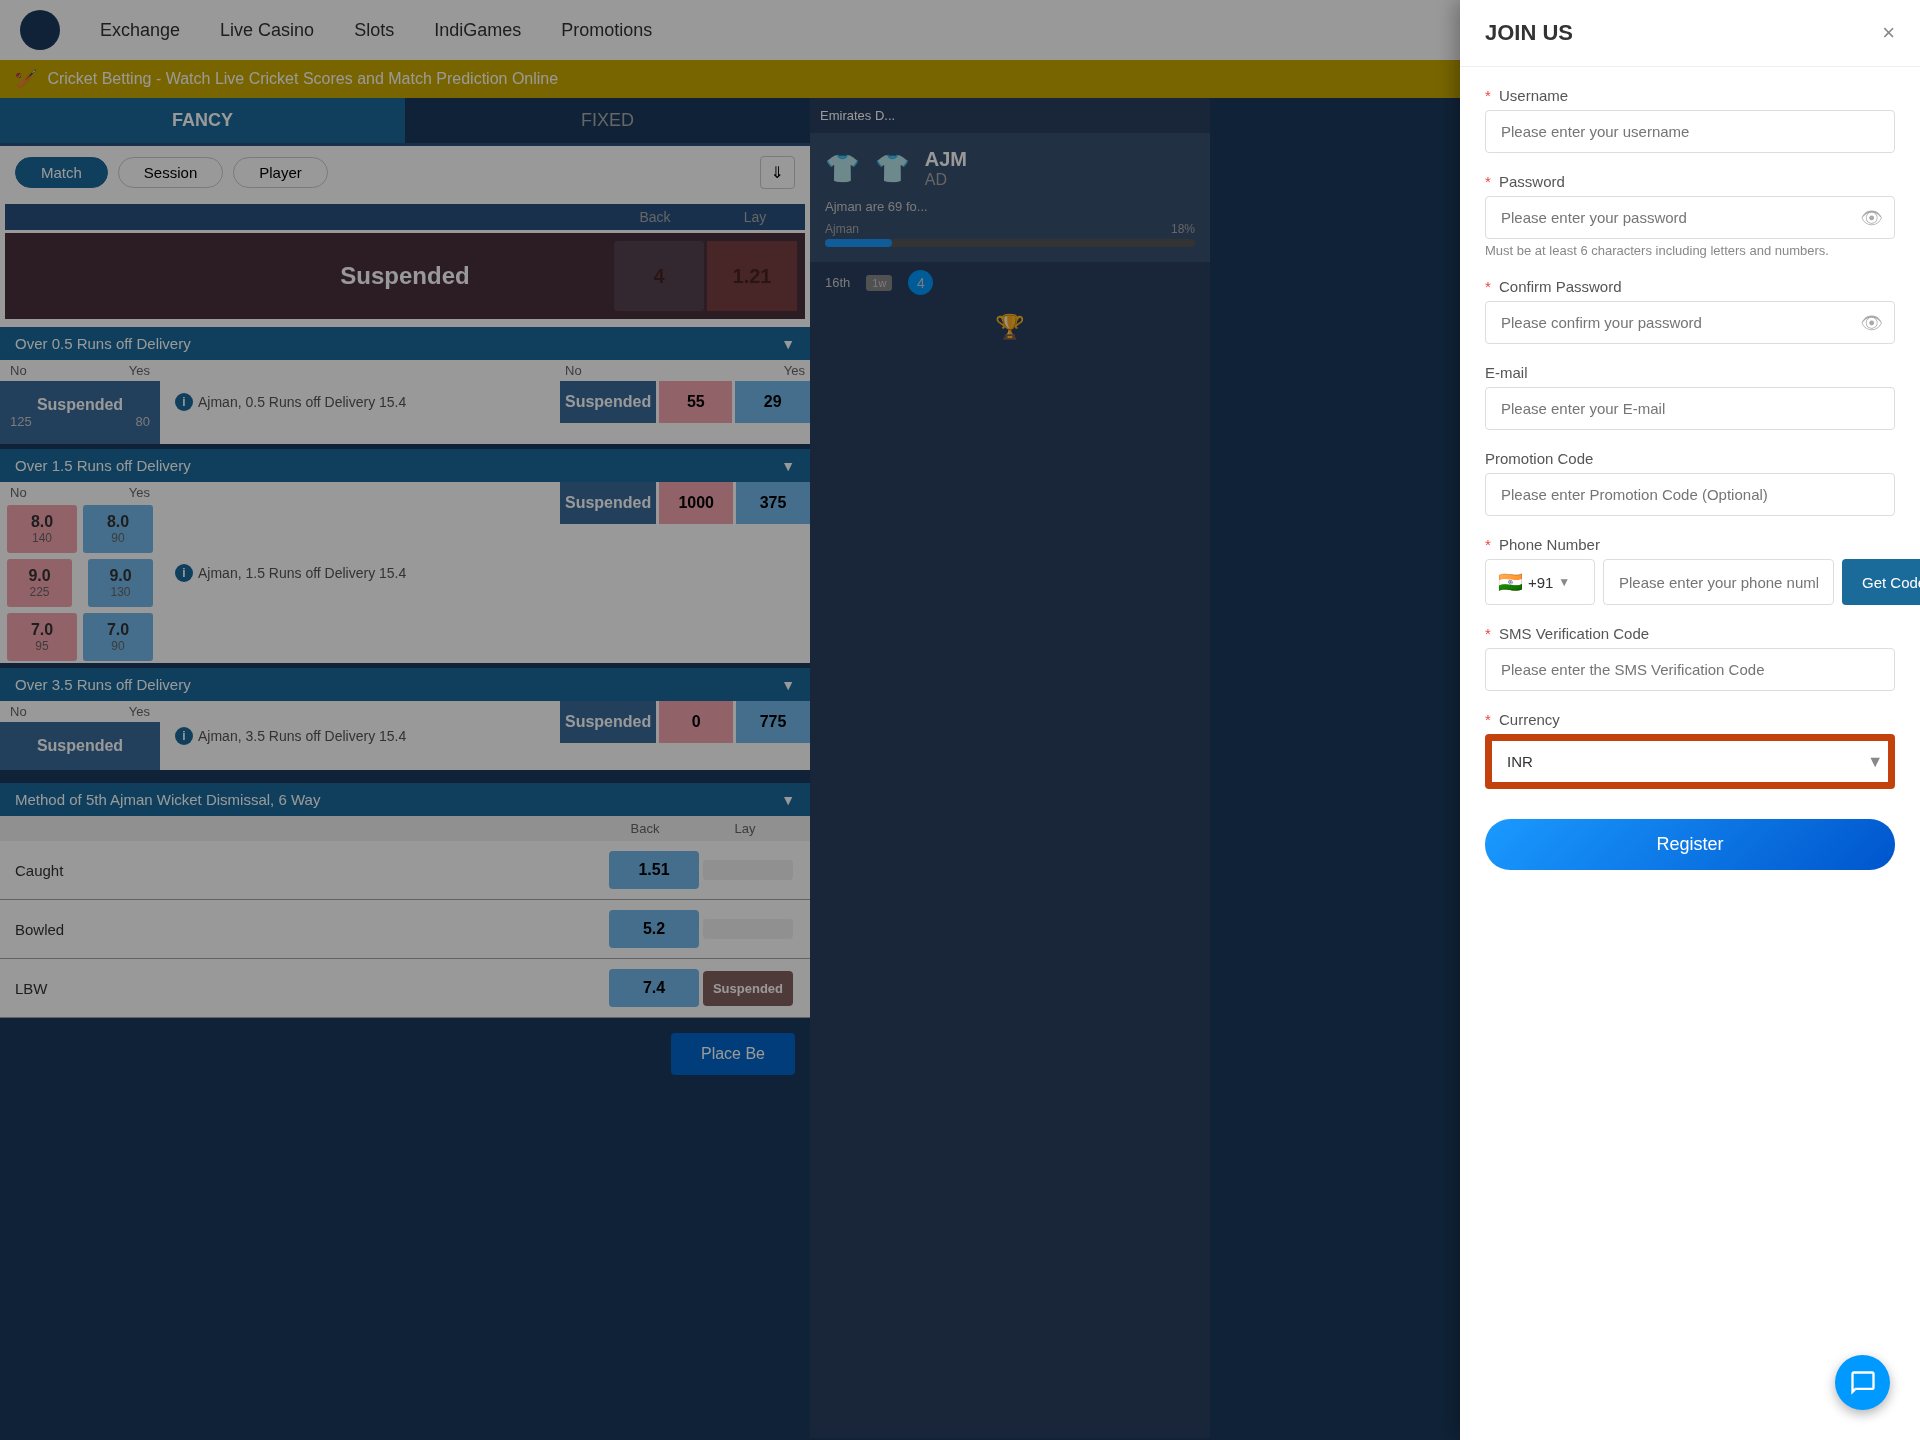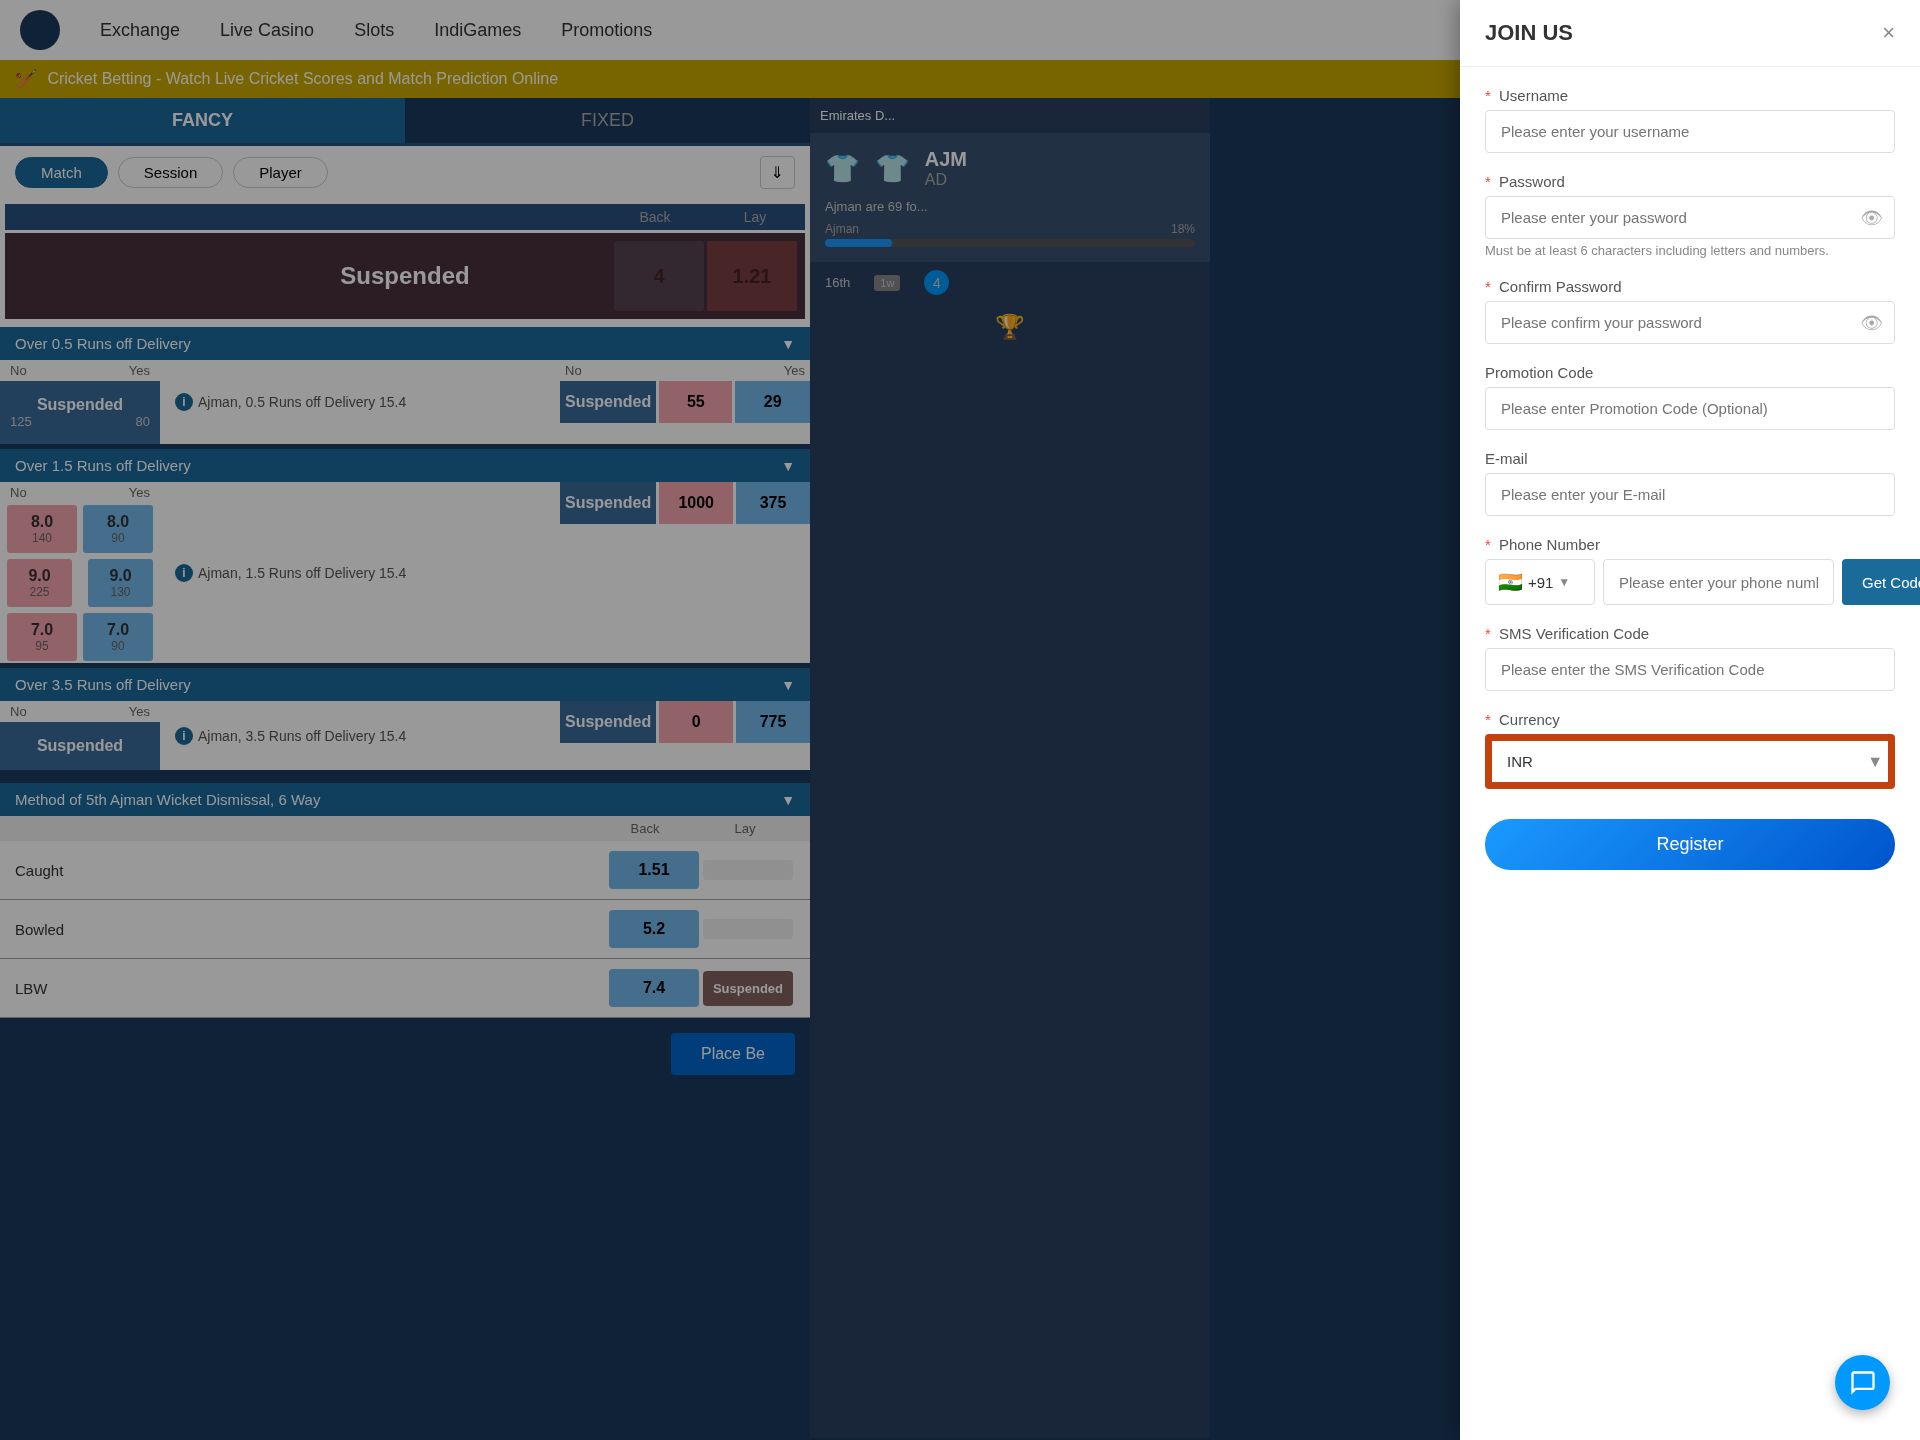--- a/index.html
+++ b/index.html
@@ -355,21 +355,21 @@
       <div style="margin-top:8px;">
         <div style="display:flex; justify-content:space-between; color:#aaa; font-size:12px; margin-bottom:3px;">
           <span>Ajman</span>
           <span>18%</span>
         </div>
         <div style="background:#555; height:8px; border-radius:4px;">
           <div style="background:#1a9aff; width:18%; height:100%; border-radius:4px;"></div>
         </div>
       </div>
     </div>
-    <div style="background:#2a4060; padding:8px 15px; color:#ccc; font-size:13px; display:flex; gap:24px; align-items:center;">
+    <div style="background:#2a4060; padding:8px 15px; color:#ccc; font-size:13px; display:flex; gap:16px; align-items:center;">
       <span>16th</span>
       <span style="background:#888; border-radius:3px; padding:2px 6px; font-size:11px;">1w</span>
       <span style="background:#0099ff; border-radius:50%; width:25px; height:25px; display:flex; align-items:center; justify-content:center; font-size:14px;">4</span>
     </div>
     <div style="padding:10px; text-align:center;">
       <span style="color:#ffd700; font-size:24px;">🏆</span>
     </div>
   </div>
 </div>
 
@@ -409,28 +409,28 @@
         <span>Confirm Password</span>
       </div>
       <div class="input-with-icon">
         <input class="field-input" type="password" placeholder="Please confirm your password" style="">
         <span class="input-eye">👁</span>
       </div>
     </div>
 
     
     <div class="field-group">
+      <div class="field-label">E-mail</div>
+      <input class="field-input" type="email" placeholder="Please enter your E-mail" style="">
+    </div>
+
+    
+    <div class="field-group">
       <div class="field-label">Promotion Code</div>
       <input class="field-input" type="text" placeholder="Please enter Promotion Code (Optional)" style="">
-    </div>
-
-    
-    <div class="field-group">
-      <div class="field-label">E-mail</div>
-      <input class="field-input" type="email" placeholder="Please enter your E-mail" style="">
     </div>
 
     
     <div class="field-group">
       <div class="field-label">
         <span class="required">*</span>
         <span>Phone Number</span>
       </div>
       <div class="phone-row">
         <div class="phone-country">

